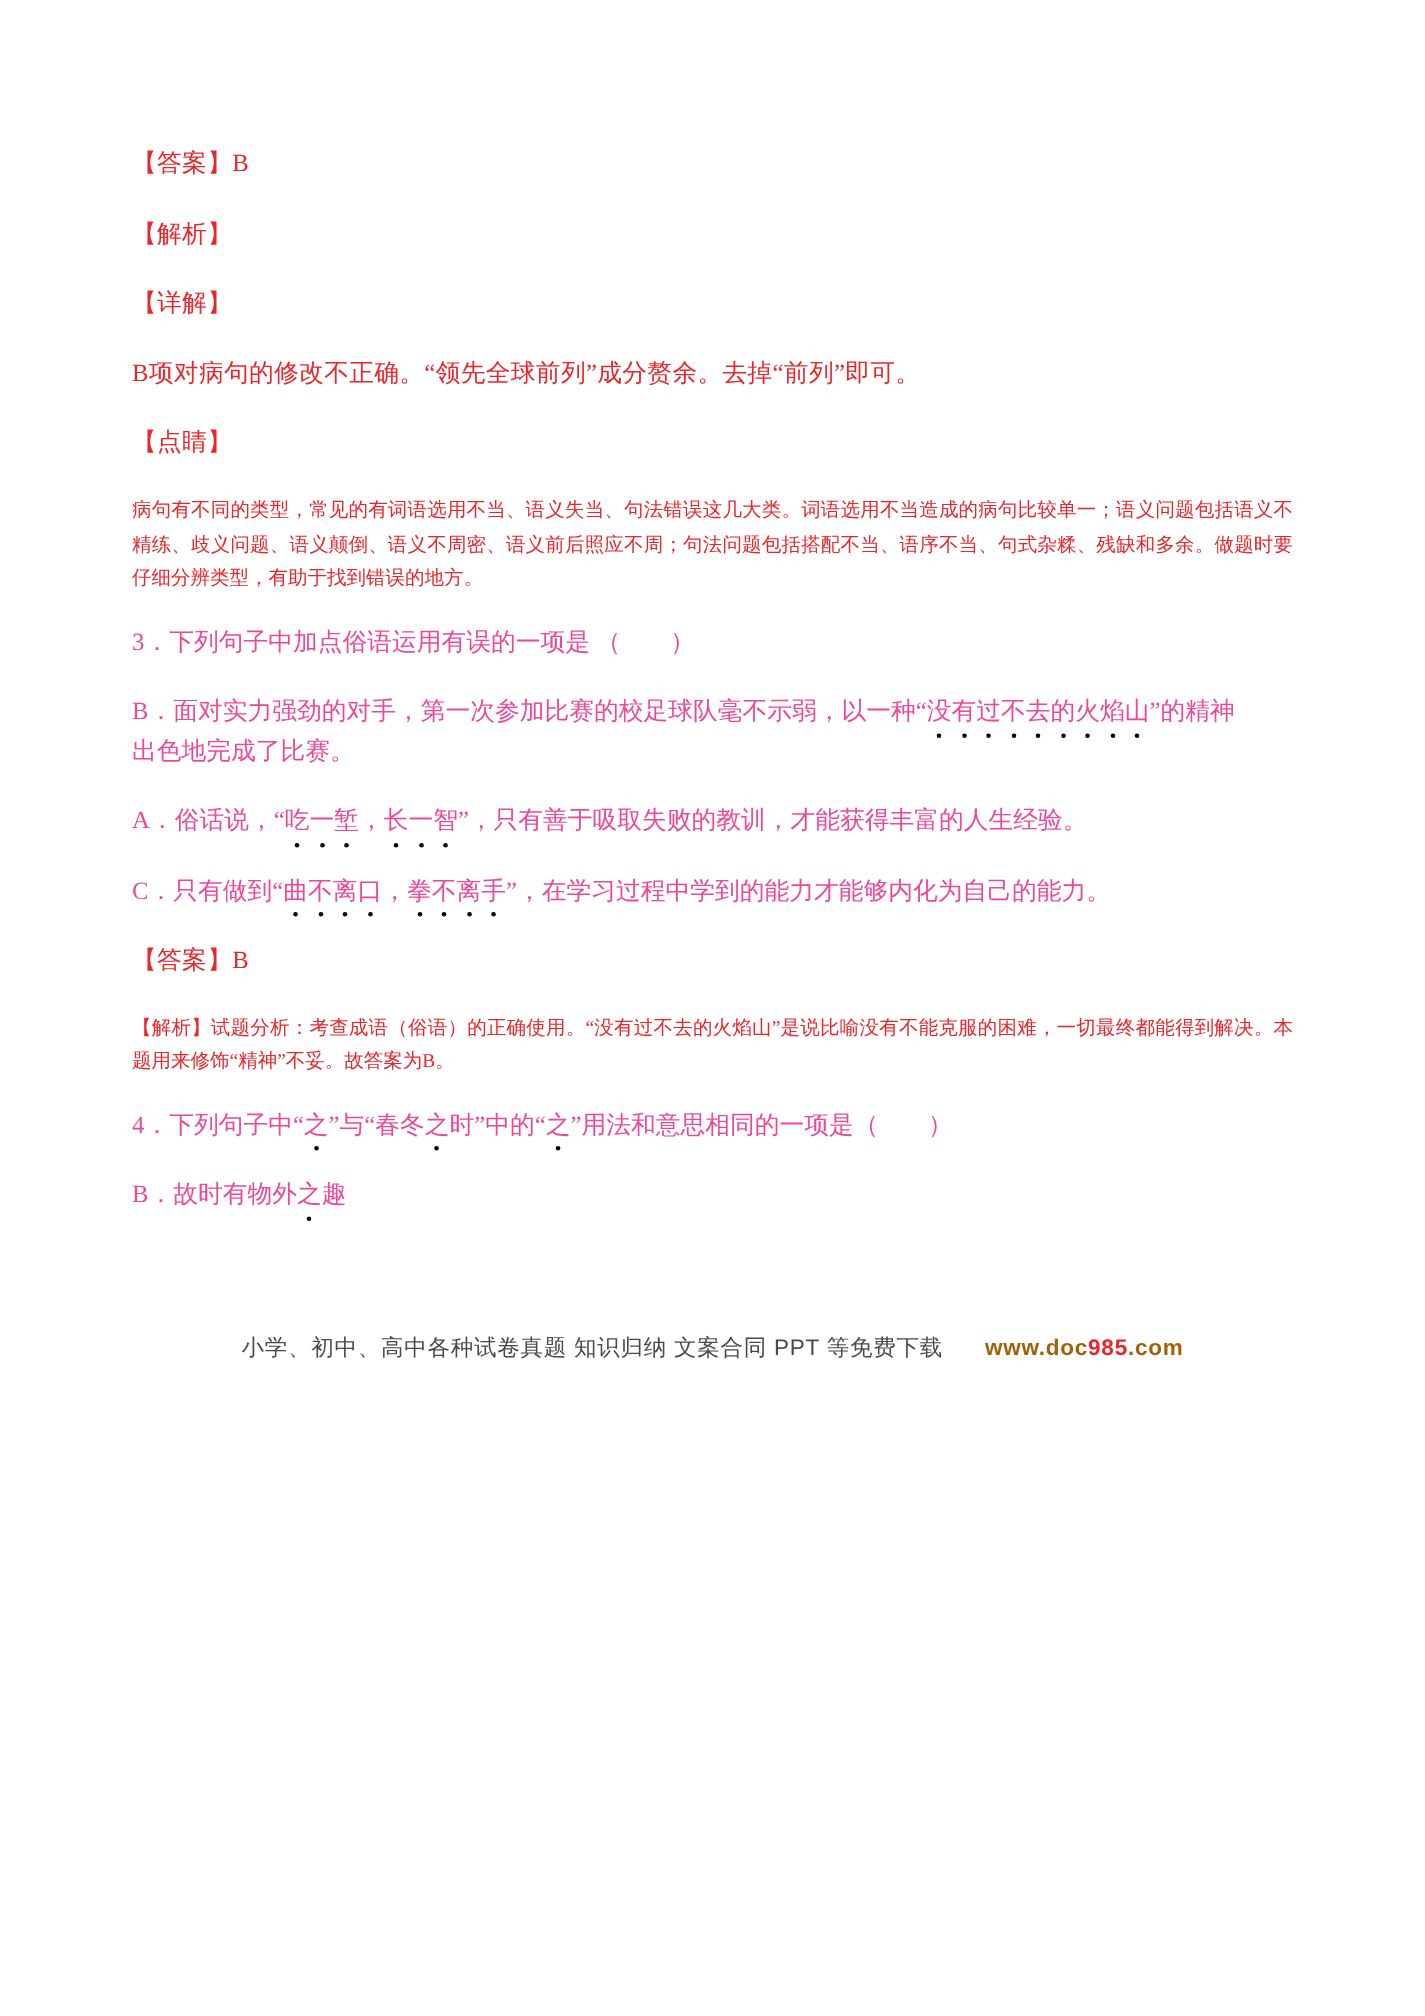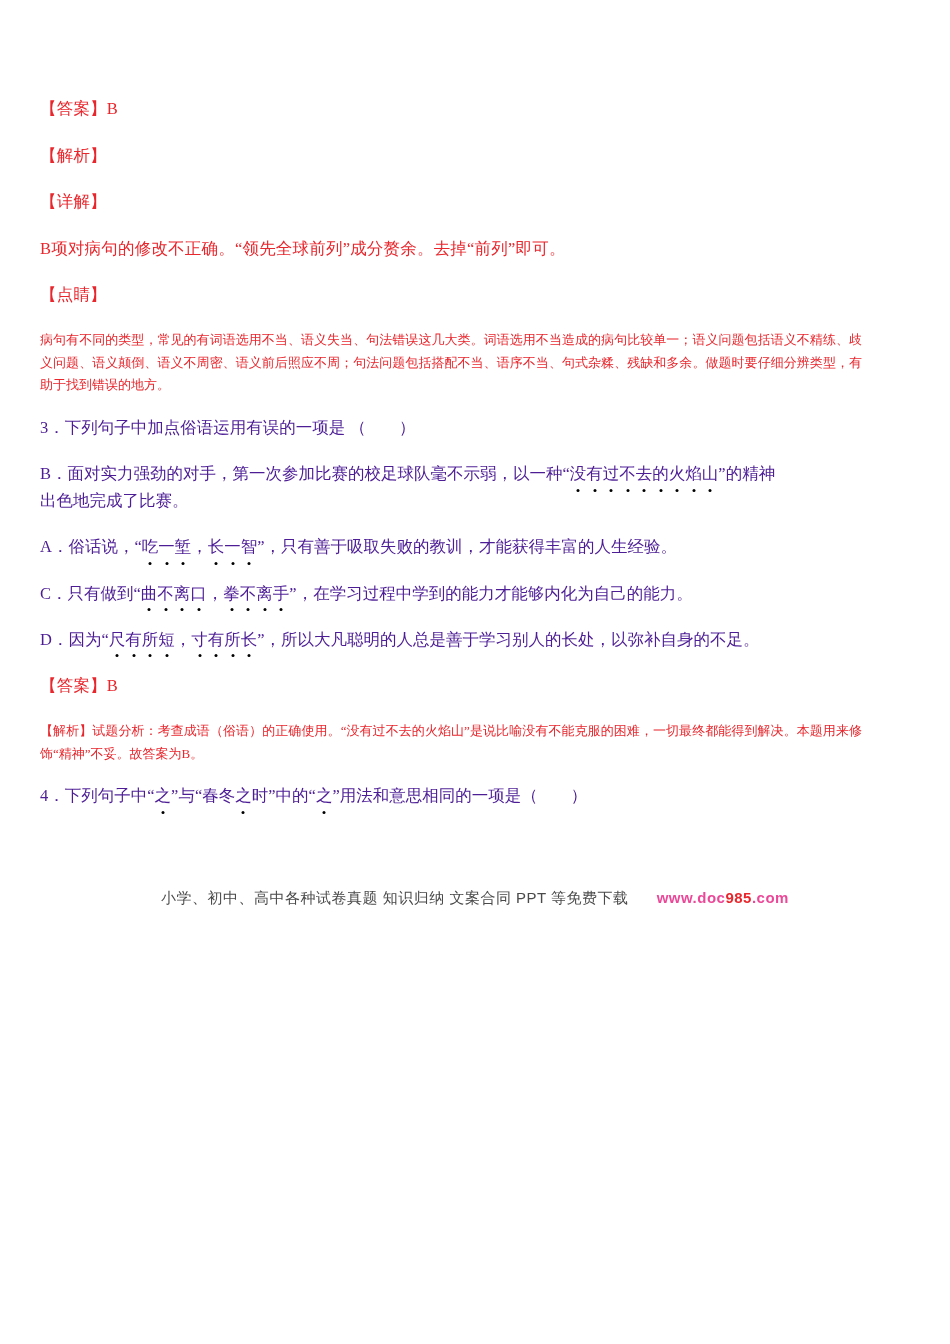--- a/index.html
+++ b/index.html
@@ -13,21 +13,21 @@
     font-family: "Liberation Serif", "DejaVu Serif", serif;
     color: #000000;
     position: relative;
     overflow: hidden;
   }
   .page {
     position: relative;
     width: 950px;
     height: 1116px;
     box-sizing: border-box;
-    padding: 96px 88px 0 40px;
+    padding: 96px 88px 0 88px;
   }
   .line {
     font-size: 16.5px;
     line-height: 1.55;
     margin: 0 0 21px 0;
     letter-spacing: 0.2px;
   }
   .red {
     color: #e8262c;
   }
@@ -35,21 +35,21 @@
     font-size: 13px;
     line-height: 1.75;
     margin: 0 0 18px 0;
     color: #e8262c;
     text-align: justify;
   }
   .qline {
     font-size: 16.5px;
     line-height: 1.6;
     margin: 0 0 20px 0;
-    color: #4c1d95;
+    color: #ec4899;
     text-align: justify;
   }
   
   .dot {
     position: relative;
     display: inline-block;
   }
   .dot::after {
     content: "";
     position: absolute;
@@ -71,21 +71,21 @@
     font-size: 15px;
     color: #4a4a4a;
     letter-spacing: 0.5px;
   }
   .footer .site {
     margin-left: 28px;
     font-weight: bold;
     color: #333;
   }
   .footer .site .doc {
-    color: #ec4899;
+    color: #a16207;
   }
   .footer .site .red985 {
     color: #e8262c;
   }
 </style>
 </head>
 <body>
 
 <div class="page">
 
@@ -112,31 +112,31 @@
   </p>
 
   <p class="qline">
     <span>A．</span><span>俗话说，“</span><span class="emph"><span class="dot">吃</span><span class="dot">一</span><span class="dot">堑</span>，<span class="dot">长</span><span class="dot">一</span><span class="dot">智</span></span><span>”，只有善于吸取失败的教训，才能获得丰富的人生经验。</span>
   </p>
 
   <p class="qline">
     <span>C．</span><span>只有做到“</span><span class="emph"><span class="dot">曲</span><span class="dot">不</span><span class="dot">离</span><span class="dot">口</span>，<span class="dot">拳</span><span class="dot">不</span><span class="dot">离</span><span class="dot">手</span></span><span>”，在学习过程中学到的能力才能够内化为自己的能力。</span>
   </p>
 
-  <p class="qline">
-    <span>D．</span><span>因为“</span><span class="emph"><span class="dot">尺</span><span class="dot">有</span><span class="dot">所</span><span class="dot">短</span>，<span class="dot">寸</span><span class="dot">有</span><span class="dot">所</span><span class="dot">长</span></span><span>”，所以大凡聪明的人总是善于学习别人的长处，以弥补自身的不足。</span>
-  </p>
 
   <p class="line red"><span>【答案】</span><span>B</span></p>
 
   <p class="block"><span>【解析】</span><span>试题分析：考查成语（俗语）的正确使用。“没有过不去的火焰山”是说比喻没有不能克服的困难，一切最终都能得到解决。本题用来修饰“精神”不妥。故答案为B。</span></p>
 
   <p class="qline">
     <span>4</span><span>．下列句子中“</span><span class="dot">之</span><span>”与“春冬</span><span class="dot">之</span><span>时”中的“</span><span class="dot">之</span><span>”用法和意思相同的一项是（　　）</span>
   </p>
 
 
+  <p class="qline">
+    <span>B．</span><span>故时有物外</span><span class="dot">之</span><span>趣</span>
+  </p>
 
   <div class="footer">
     <span>小学、初中、高中各种试卷真题  知识归纳  文案合同  PPT 等免费下载</span><span class="site"><span class="doc">www.doc</span><span class="red985">985</span><span class="doc">.com</span></span>
   </div>
 
 </div>
 
 </body></html>

